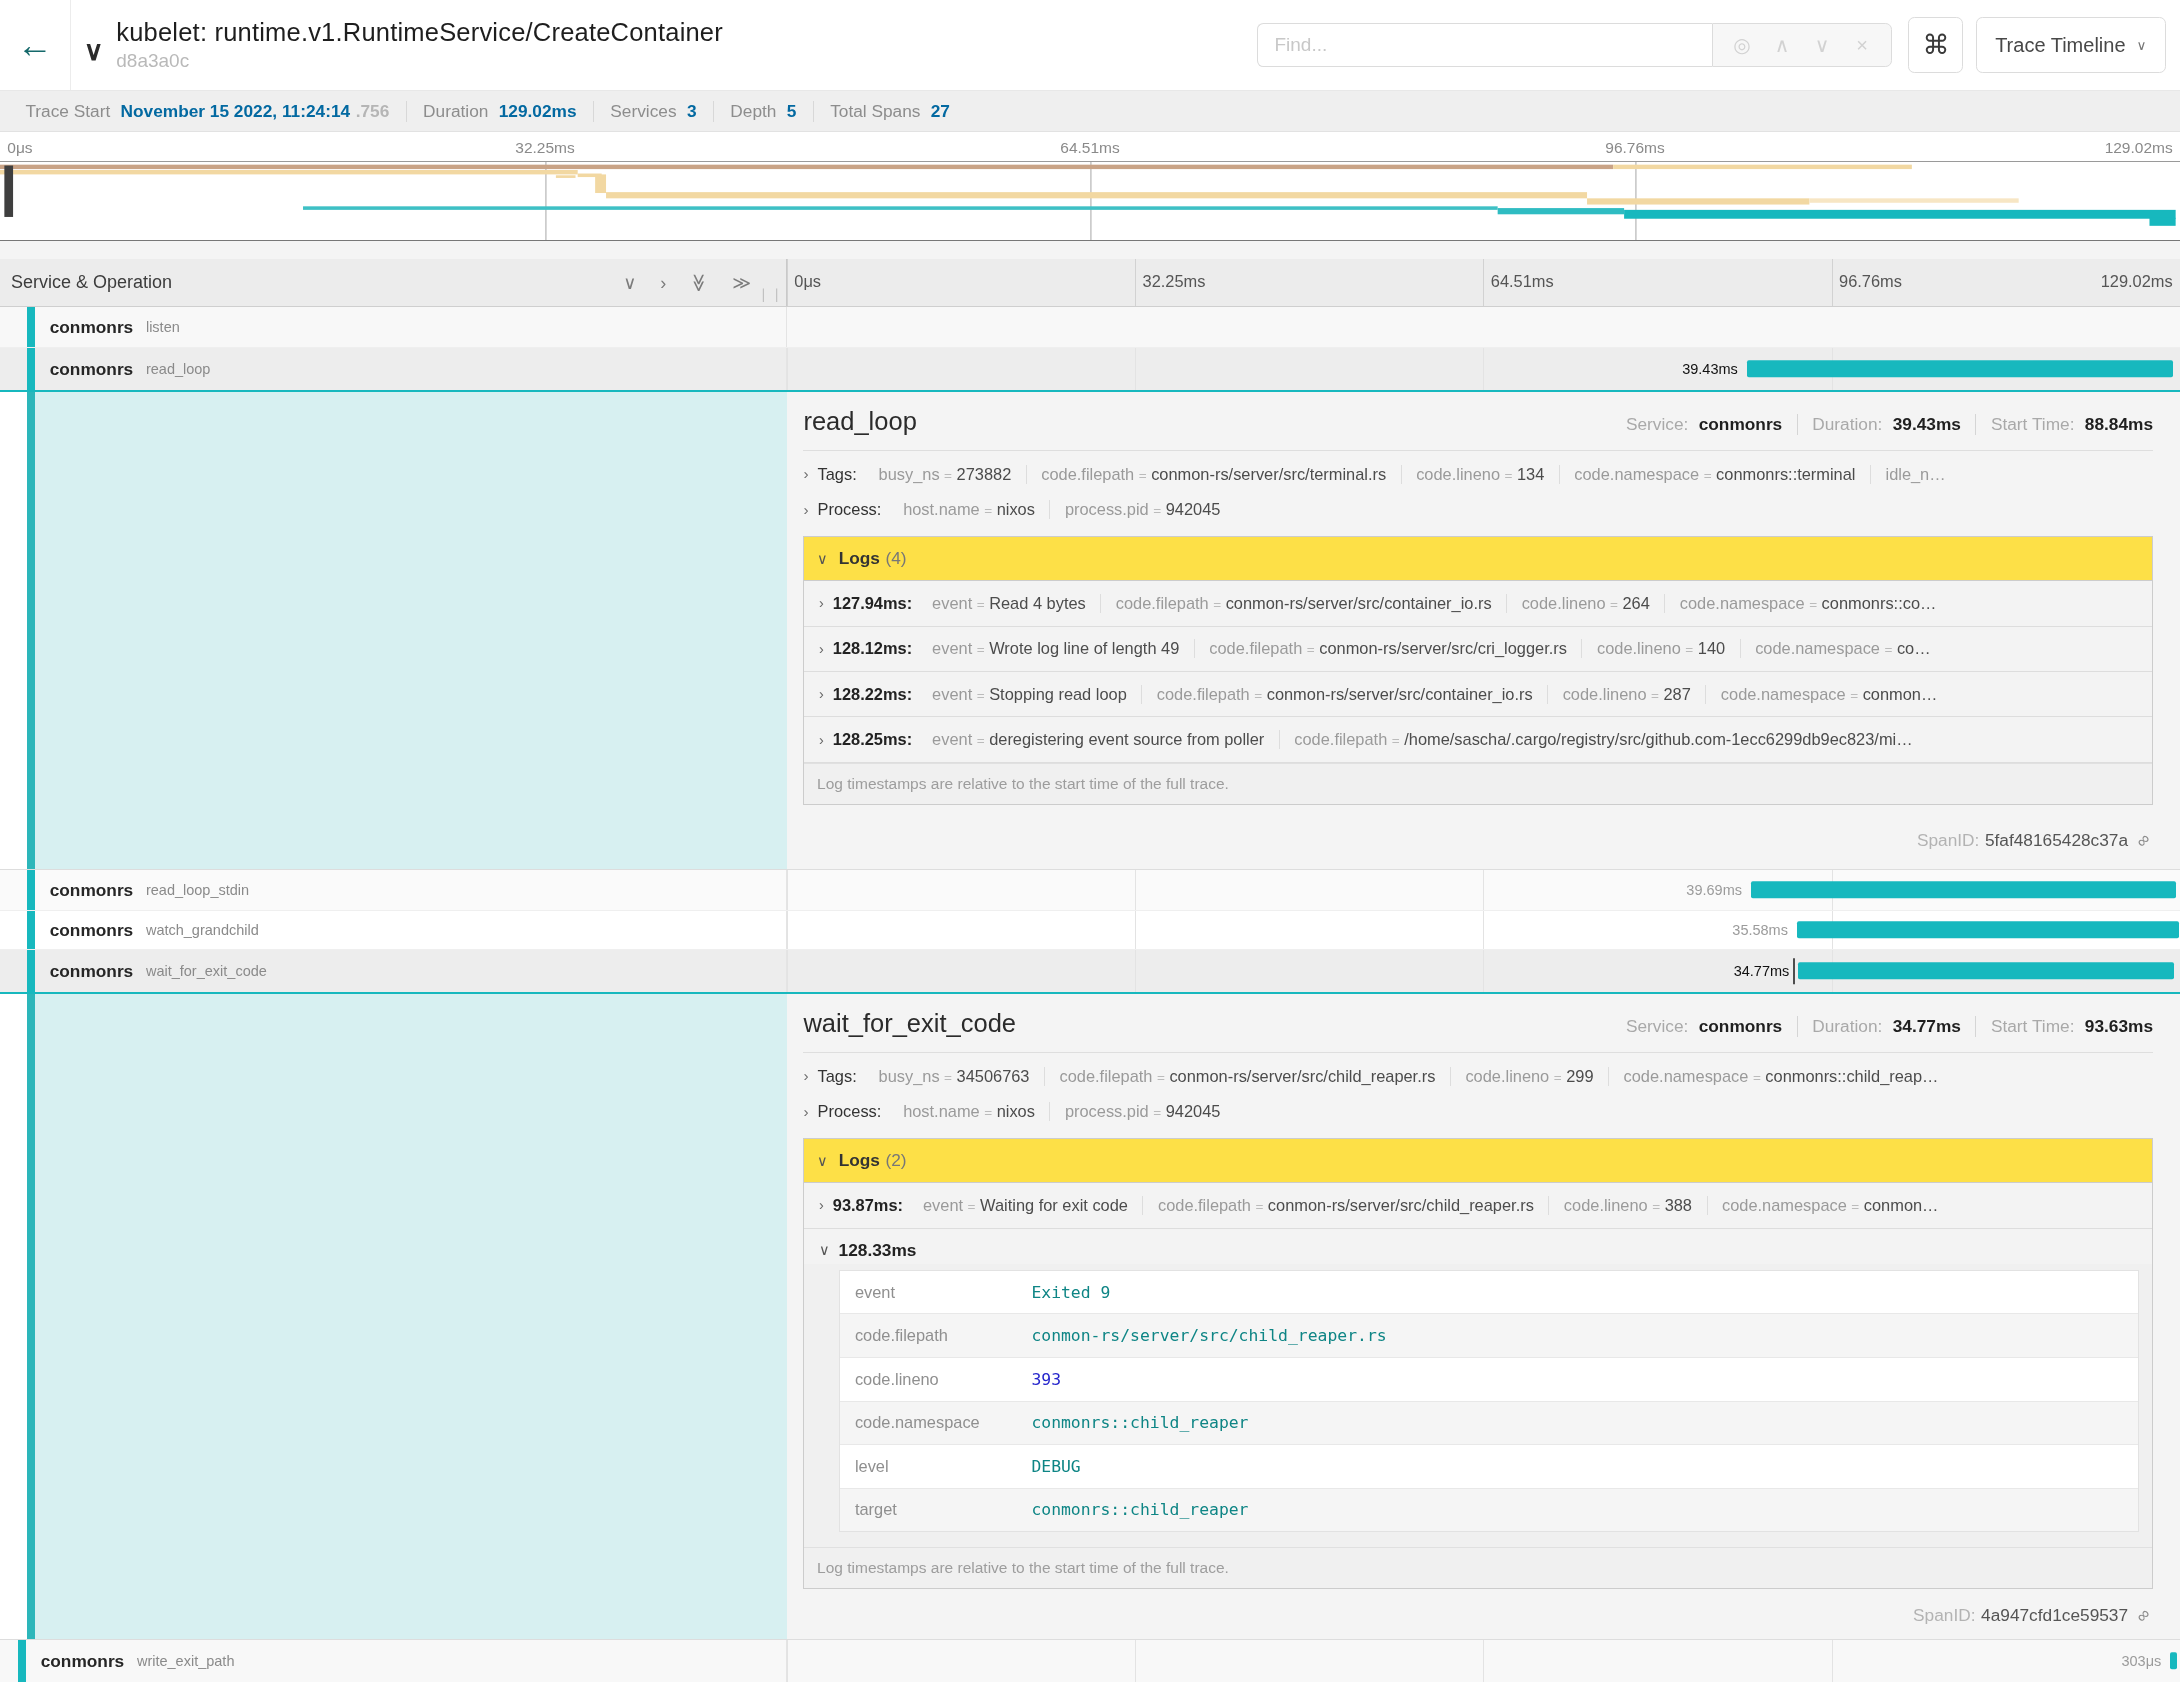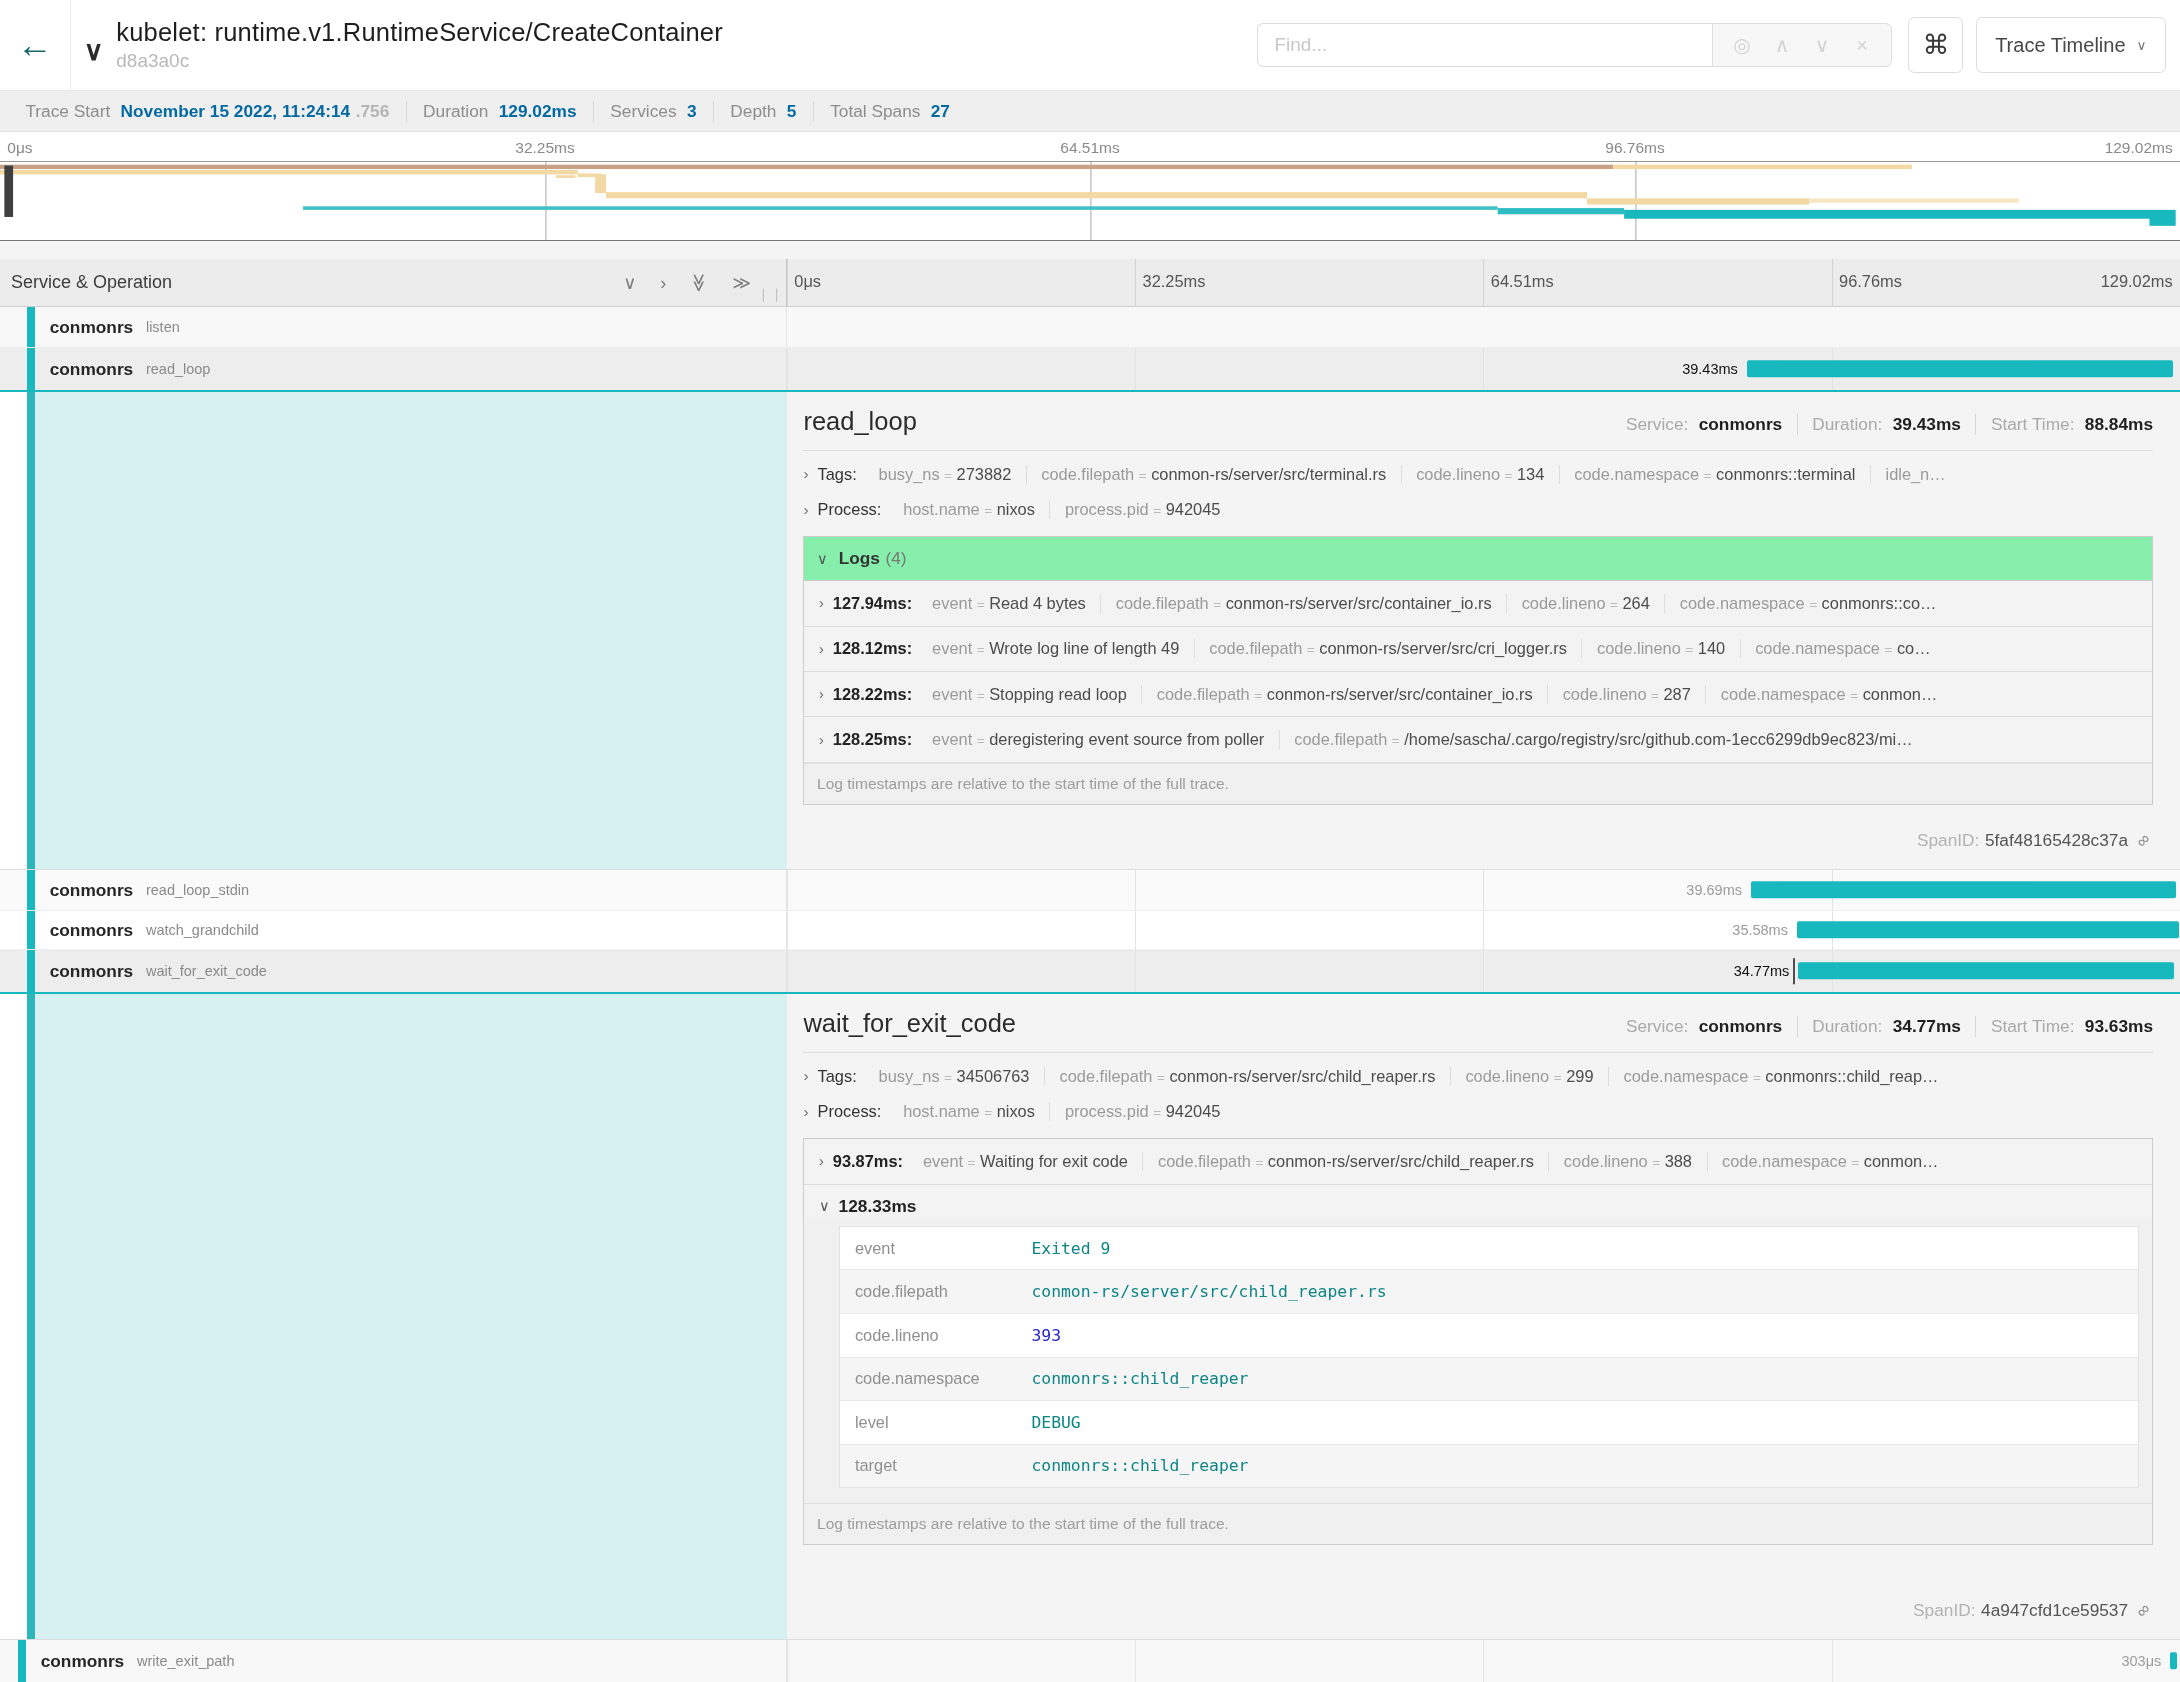--- a/index.html
+++ b/index.html
@@ -80,21 +80,21 @@
   .d-meta b { color:#1f1f1f; margin-left:5.5px; }
   .d-sep { border:none; border-top:1.8px solid #dedede; margin:14.5px 0 5.5px; }
   .kvrow { display:flex; align-items:center; font-size:16.4px; padding:8.2px 0; }
   .kvrow .carat { color:#6d6d6d; font-size:15.5px; margin-right:9px; }
   .kvrow .rowlab { font-weight:400; color:#333; margin-right:7.3px; }
   .kvitems { display:flex; }
   .kvitems .kv { padding:0 14.5px; border-right:0.9px solid #ddd; white-space:nowrap; }
   .kvitems .kv:last-child { border-right:none; }
   .kv .k { color:#9a9a9a; } .kv .eq { color:#bbb; padding:0 4.5px; font-size:13.6px;} .kv .v { color:#4c4c4c; }
   .logsbox { border:0.9px solid #ccc; background:#f0f0f0; margin:9px 0 3.6px; }
-  .logshead { background:#86efac; border-bottom:0.9px solid #ccc; padding:11px 12.7px; font-size:17.3px; color:#333; cursor:pointer;}
+  .logshead { background:#fde047; border-bottom:0.9px solid #ccc; padding:11px 12.7px; font-size:17.3px; color:#333; cursor:pointer;}
   .logshead .carat{ color:#555; margin-right:11px; font-size:14.5px;}
   .logshead b { font-weight:700; } .logshead .cnt{ color:#777; font-weight:400; margin-left:5.5px;}
   .logrow { padding:12.7px 11px; border-bottom:0.9px solid #ddd; display:flex; align-items:center; font-size:16.4px; background:#f3f3f3; cursor:pointer;}
   .logrow:last-of-type { border-bottom:none; }
   .logrow .carat { color:#666; margin:0 9px 0 3.6px; font-size:14.5px; }
   .logrow .ltime { font-weight:700; color:#222; margin-right:5.5px; white-space:nowrap;}
   .logsub { padding:11px 11px 3.6px; font-size:17.3px; font-weight:700; color:#222; display:flex; align-items:center; background:#f3f3f3;}
   .logsub .carat { font-weight:400; color:#555; margin:0 9px 0 3.6px; font-size:14.5px;}
   .logtable { margin:5.5px 12.7px 14.5px 35px; border:0.9px solid #e2e2e2; background:#fff; }
   .trow { display:flex; border-bottom:0.9px solid #e8e8e8; font-size:16.4px; }
@@ -359,20 +359,21 @@
           </div>
           <div class="kvrow">
             <span class="carat">›</span>
             <span class="rowlab">Process:</span>
             <span class="kvitems">
               <span class="kv"><span class="k">host.name</span><span class="eq">=</span><span class="v">nixos</span></span>
               <span class="kv"><span class="k">process.pid</span><span class="eq">=</span><span class="v">942045</span></span>
             </span>
           </div>
           <div class="logsbox">
+            <div class="logshead"><span class="carat">∨</span><b>Logs</b><span class="cnt">(2)</span></div>
             <div class="logrow">
               <span class="carat">›</span>
               <span class="ltime">93.87ms:</span>
               <span class="kvitems">
                 <span class="kv"><span class="k">event</span><span class="eq">=</span><span class="v">Waiting for exit code</span></span>
                 <span class="kv"><span class="k">code.filepath</span><span class="eq">=</span><span class="v">conmon-rs/server/src/child_reaper.rs</span></span>
                 <span class="kv"><span class="k">code.lineno</span><span class="eq">=</span><span class="v">388</span></span>
                 <span class="kv"><span class="k">code.namespace</span><span class="eq">=</span><span class="v">conmon…</span></span>
               </span>
             </div>

